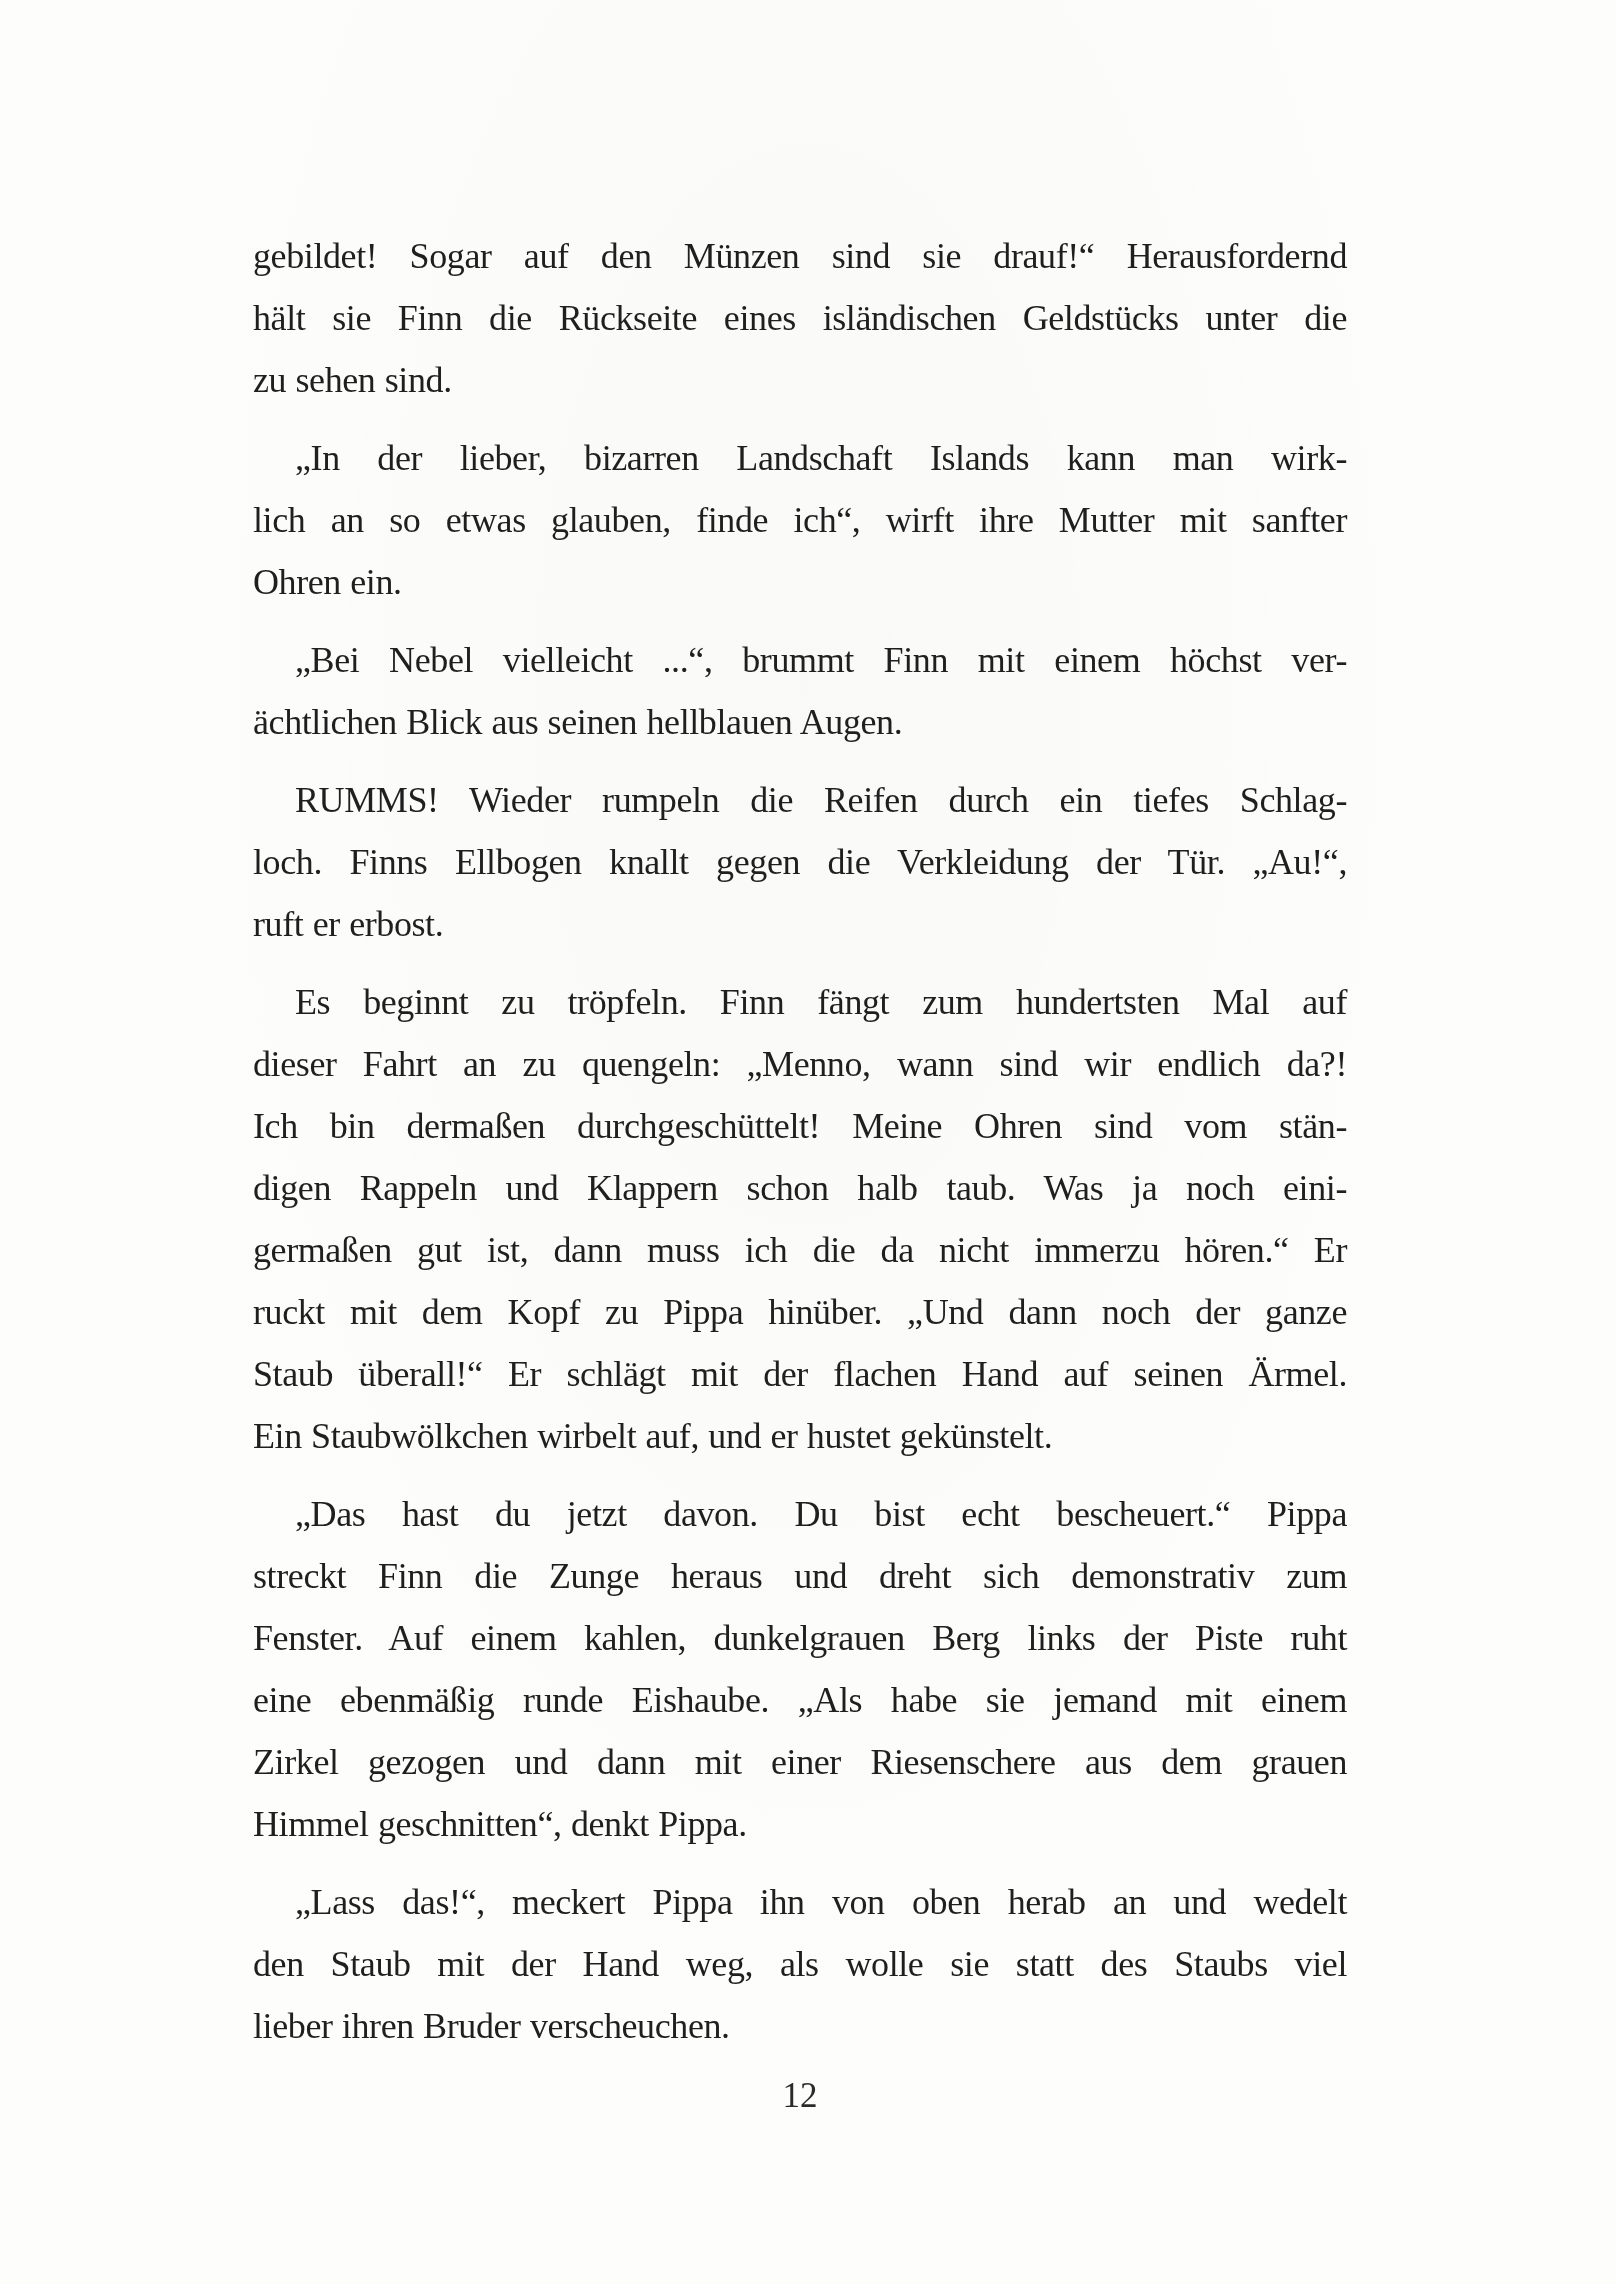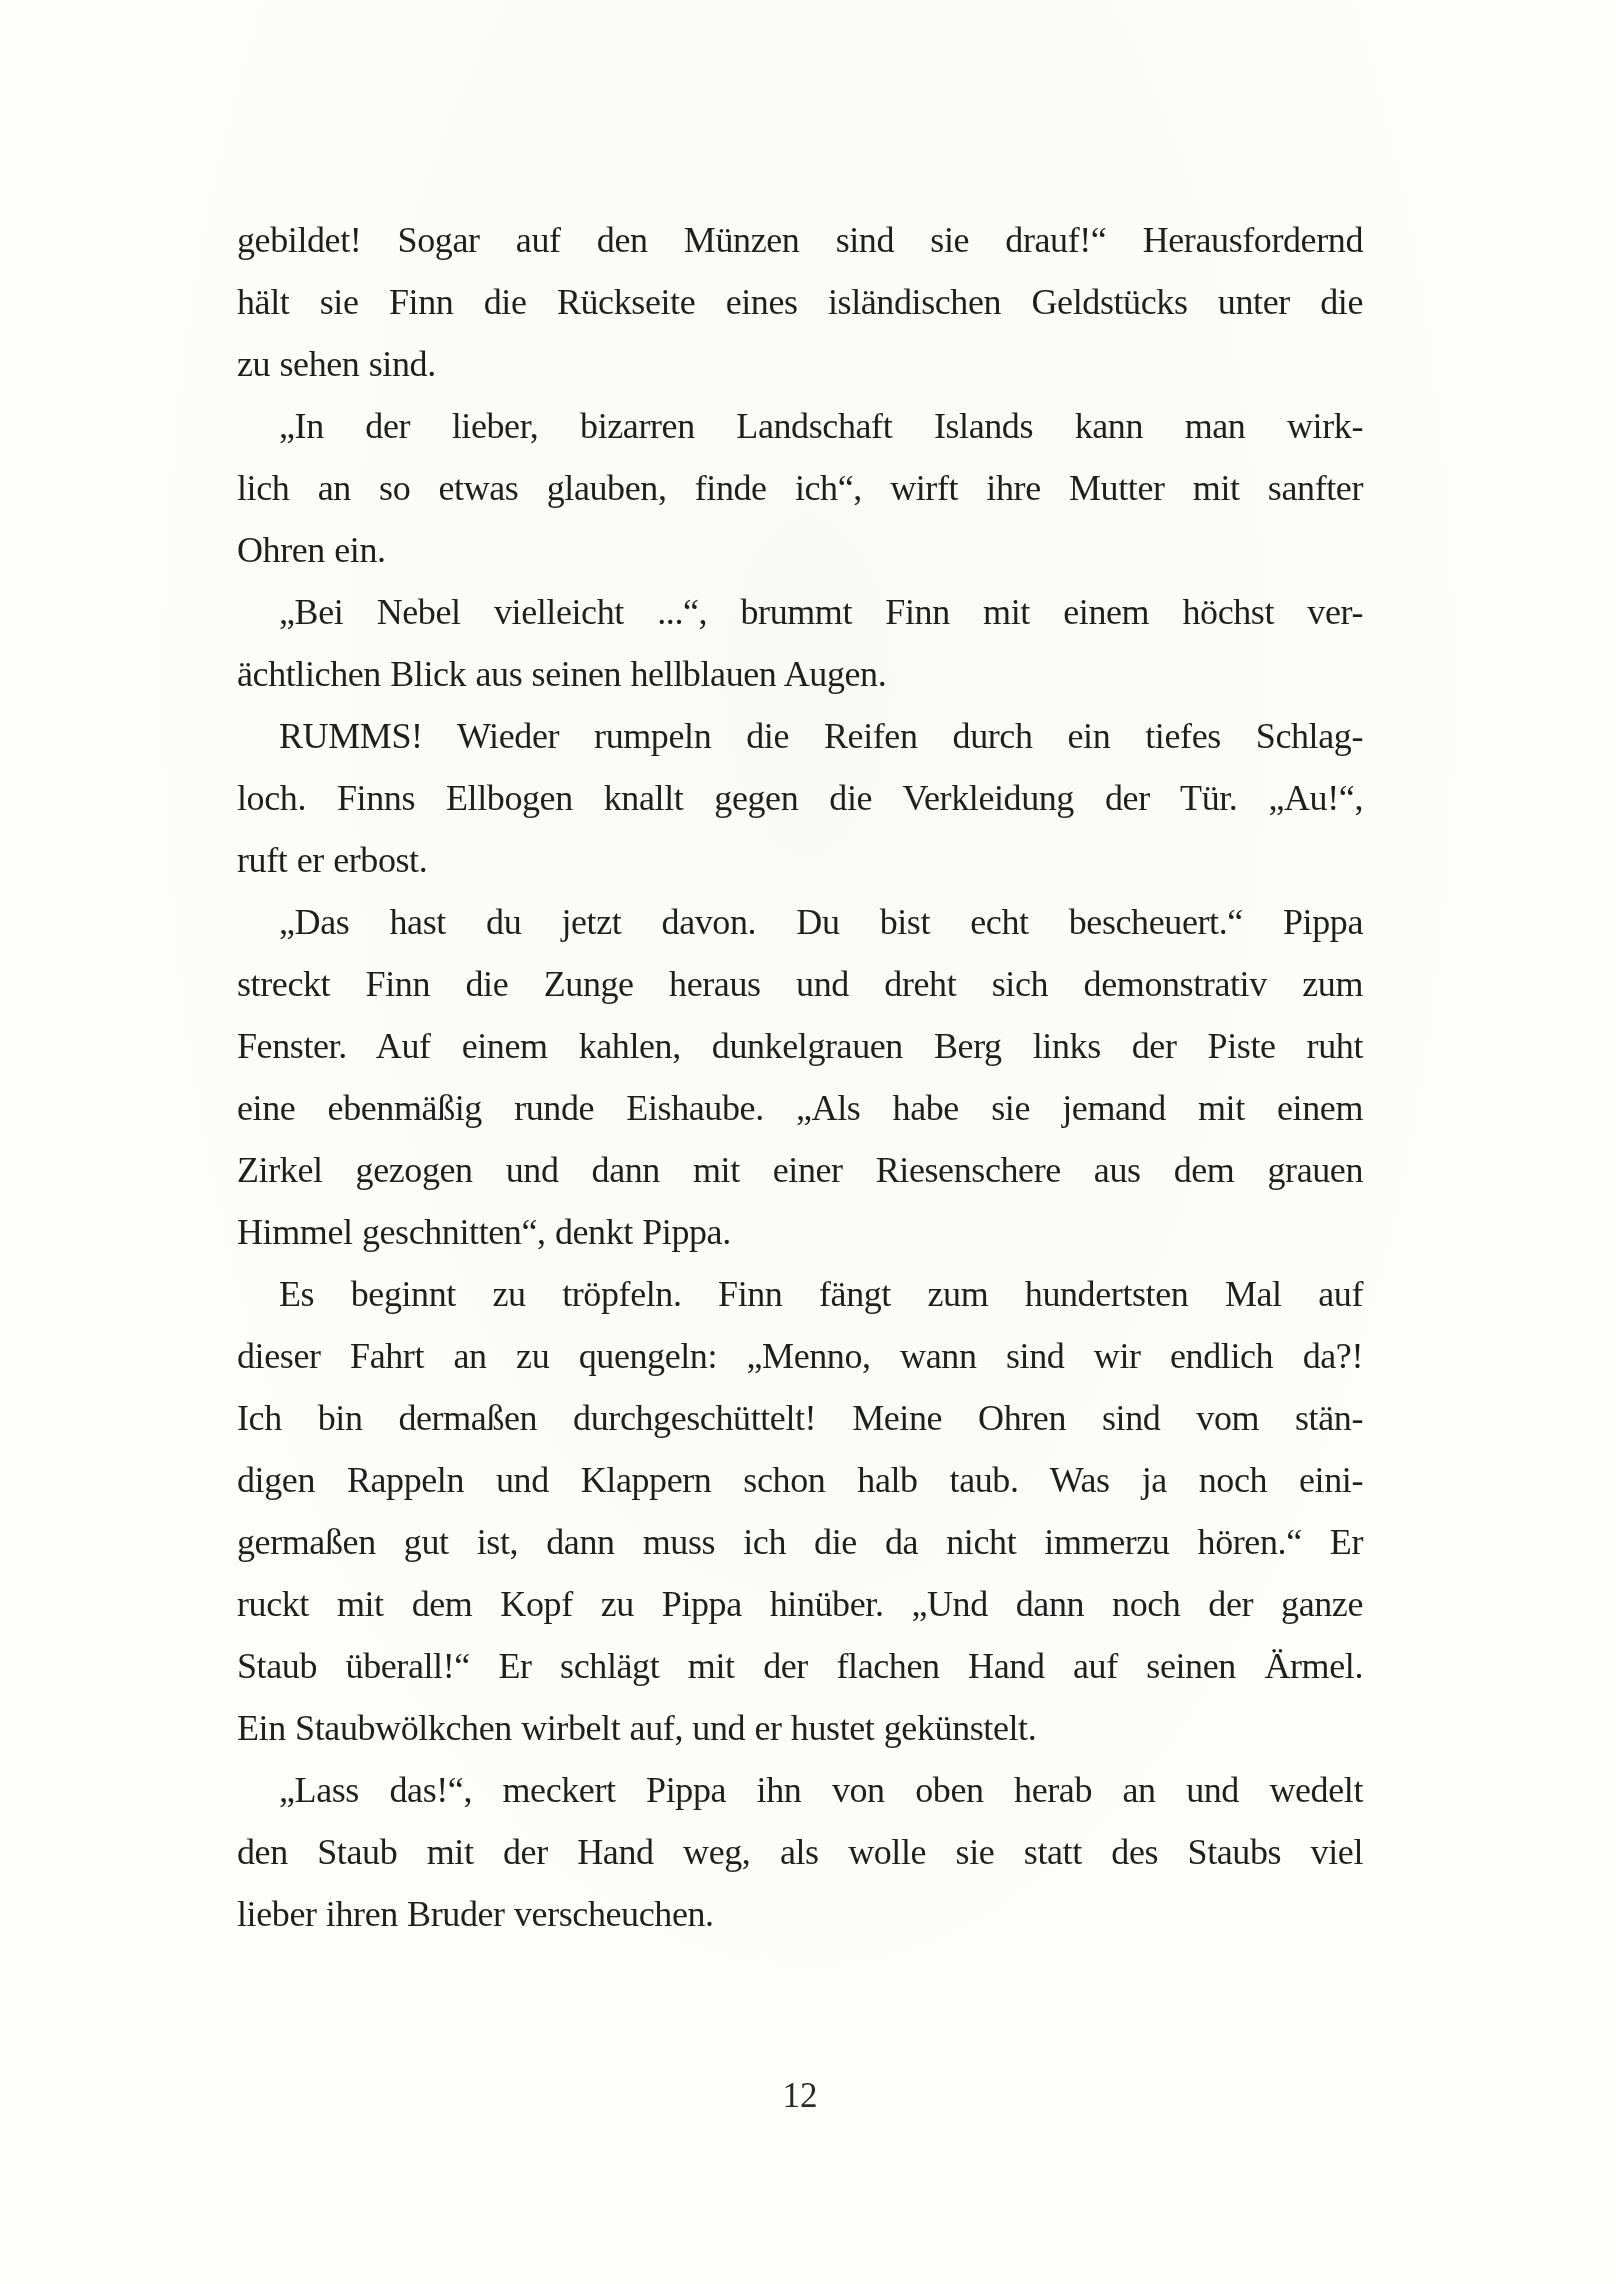--- a/index.html
+++ b/index.html
@@ -20,21 +20,21 @@
     position: absolute;
     inset: 0;
   }
   .text-block {
     position: absolute;
     left: 237px;
     top: 209px;
     width: 1126px;
   }
   .para {
-    margin: 0;
+    margin: 16px;
     padding: 0;
   }
   .line {
     margin: 0;
     padding: 0;
     font-size: 36px;
     line-height: 62px;
     letter-spacing: -0.4px;
     color: #1f1f1f;
     text-align: justify;
@@ -82,37 +82,37 @@
       <p class="line end">ächtlichen Blick aus seinen hellblauen Augen.</p>
     </div>
 
     <div class="para">
       <p class="line indent">RUMMS! Wieder rumpeln die Reifen durch ein tiefes Schlag-</p>
       <p class="line">loch. Finns Ellbogen knallt gegen die Verkleidung der Tür. „Au!“,</p>
       <p class="line end">ruft er erbost.</p>
     </div>
 
     <div class="para">
-      <p class="line indent">„Das hast du jetzt davon. Du bist echt bescheuert.“ Pippa</p>
-      <p class="line">streckt Finn die Zunge heraus und dreht sich demonstrativ zum</p>
-      <p class="line">Fenster. Auf einem kahlen, dunkelgrauen Berg links der Piste ruht</p>
-      <p class="line">eine ebenmäßig runde Eishaube. „Als habe sie jemand mit einem</p>
-      <p class="line">Zirkel gezogen und dann mit einer Riesenschere aus dem grauen</p>
-      <p class="line end">Himmel geschnitten“, denkt Pippa.</p>
-    </div>
-
-    <div class="para">
       <p class="line indent">Es beginnt zu tröpfeln. Finn fängt zum hundertsten Mal auf</p>
       <p class="line">dieser Fahrt an zu quengeln: „Menno, wann sind wir endlich da?!</p>
       <p class="line">Ich bin dermaßen durchgeschüttelt! Meine Ohren sind vom stän-</p>
       <p class="line">digen Rappeln und Klappern schon halb taub. Was ja noch eini-</p>
       <p class="line">germaßen gut ist, dann muss ich die da nicht immerzu hören.“ Er</p>
       <p class="line">ruckt mit dem Kopf zu Pippa hinüber. „Und dann noch der ganze</p>
       <p class="line">Staub überall!“ Er schlägt mit der flachen Hand auf seinen Ärmel.</p>
       <p class="line end">Ein Staubwölkchen wirbelt auf, und er hustet gekünstelt.</p>
+    </div>
+
+    <div class="para">
+      <p class="line indent">„Das hast du jetzt davon. Du bist echt bescheuert.“ Pippa</p>
+      <p class="line">streckt Finn die Zunge heraus und dreht sich demonstrativ zum</p>
+      <p class="line">Fenster. Auf einem kahlen, dunkelgrauen Berg links der Piste ruht</p>
+      <p class="line">eine ebenmäßig runde Eishaube. „Als habe sie jemand mit einem</p>
+      <p class="line">Zirkel gezogen und dann mit einer Riesenschere aus dem grauen</p>
+      <p class="line end">Himmel geschnitten“, denkt Pippa.</p>
     </div>
 
     <div class="para">
       <p class="line indent">„Lass das!“, meckert Pippa ihn von oben herab an und wedelt</p>
       <p class="line">den Staub mit der Hand weg, als wolle sie statt des Staubs viel</p>
       <p class="line end">lieber ihren Bruder verscheuchen.</p>
     </div>
 
   </div>
 

